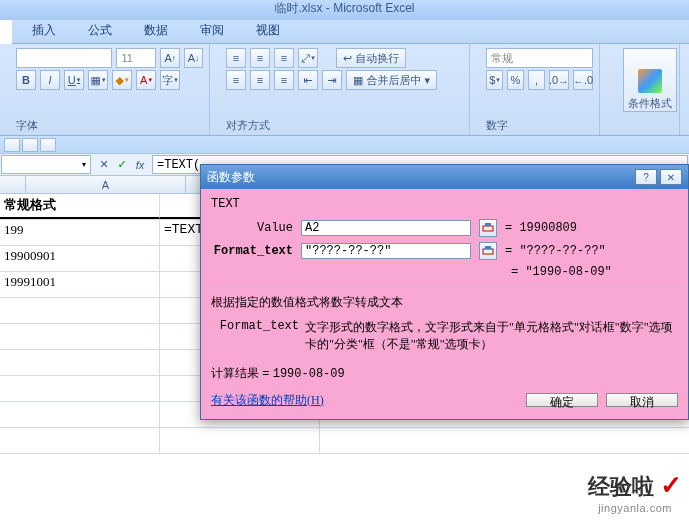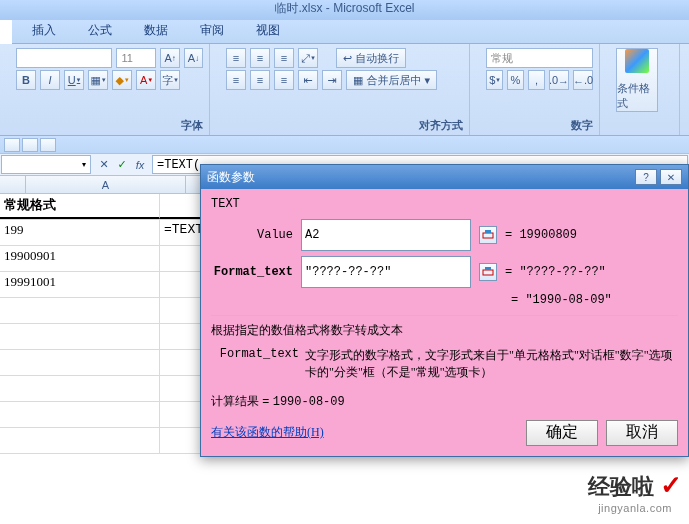--- a/index.html
+++ b/index.html
@@ -9,33 +9,33 @@
 .titlebar { background: linear-gradient(#bfdbff, #a7c9f3); height: 20px; display: flex; align-items: flex-start; justify-content: center; color: #3b5a8a; font-size: 12px; }
 .titlebar span { margin: 0 auto; }
 
 
 .ribbon-tabs { background: linear-gradient(#c9e0ff, #bcd7f7); height: 24px; display: flex; align-items: flex-end; padding-left: 4px; border-bottom: 1px solid #8fb4e0; margin-left: 12px; }
 .ribbon-tabs .tab { color: #1b3f7a; font-size: 12px; padding: 4px 16px; cursor: pointer; }
 
 
 .ribbon { background: linear-gradient(#d6e7fc, #c9ddf8); height: 92px; border-bottom: 1px solid #8fb4e0; display: flex; }
 .group { border-right: 1px solid #a8c5ea; padding: 4px 6px 2px 16px; display: flex; flex-direction: column; justify-content: space-between; }
-.group-label { font-size: 11px; color: #3b5a8a; text-align: right; padding-top: 2px; font-weight: bold; }
+.group-label { font-size: 11px; color: #3b5a8a; text-align: left; padding-top: 2px; }
 .font-group { width: 210px; }
 .align-group { width: 260px; }
 .number-group { width: 130px; }
 .styles-group { width: 80px; }
 
 .row { display: flex; gap: 4px; align-items: center; margin-bottom: 2px; }
 .combo { background: #fff; border: 1px solid #9cb8dc; height: 20px; font-size: 11px; padding: 0 4px; display: flex; align-items: center; min-width: 80px; color: #888; }
 .combo.narrow { min-width: 40px; width: 40px; }
 .btn-sm { width: 20px; height: 20px; background: linear-gradient(#f8fcff, #dce9f9); border: 1px solid #9cb8dc; display: flex; align-items: center; justify-content: center; font-size: 11px; color: #3b5a8a; cursor: pointer; }
 .btn-sm .drop { font-size: 7px; margin-left: 1px; }
 .btn-med { height: 20px; padding: 0 6px; background: linear-gradient(#f8fcff, #dce9f9); border: 1px solid #9cb8dc; display: flex; align-items: center; font-size: 11px; color: #3b5a8a; cursor: pointer; gap: 3px; }
-.big-btn { width: 42px; height: 64px; background: linear-gradient(#f8fcff, #dce9f9); border: 1px solid #9cb8dc; display: flex; flex-direction: column; align-items: center; justify-content: space-between; font-size: 11px; color: #3b5a8a; cursor: pointer; }
+.big-btn { width: 54px; height: 64px; background: linear-gradient(#f8fcff, #dce9f9); border: 1px solid #9cb8dc; display: flex; flex-direction: column; align-items: center; justify-content: flex-end; font-size: 11px; color: #3b5a8a; cursor: pointer; margin-left: 7px; }
 .cf-icon { width: 24px; height: 24px; background: linear-gradient(135deg, #ff9a3c, #3c9aff, #7aff3c); border-radius: 2px; margin-bottom: 3px; }
 
 
 .qat { background: linear-gradient(#c9e0ff, #bcd7f7); height: 18px; border-bottom: 1px solid #a8c5ea; display: flex; align-items: center; padding-left: 4px; gap: 2px; }
 .qat .qbtn { width: 16px; height: 14px; background: linear-gradient(#f8fcff, #dce9f9); border: 1px solid #9cb8dc; font-size: 9px; display:flex; align-items:center; justify-content:center; color:#3b5a8a; }
 
 
 .formula-bar { display: flex; height: 22px; border-bottom: 1px solid #a8c5ea; background: #e8f1fc; }
 .name-box { width: 90px; border: 1px solid #9cb8dc; background: #fff; font-size: 11px; display: flex; align-items: center; padding: 0 4px; margin: 1px; }
 .name-box .drop { margin-left: auto; font-size: 8px; }
@@ -55,36 +55,36 @@
 
 .dialog { position: absolute; left: 200px; top: 164px; width: 489px; background: #f9a8d4; border: 1px solid #3b6ea5; box-shadow: 0 3px 12px rgba(0,0,0,0.4); }
 .dlg-title { background: linear-gradient(#6fa3e0, #3b7bc8); height: 24px; display: flex; align-items: center; padding: 0 6px; color: #fff; font-size: 12px; }
 .dlg-title .t { flex: 1; }
 .dlg-title .help, .dlg-title .close { width: 22px; height: 16px; background: linear-gradient(#f8fcff, #dce9f9); border: 1px solid #5a80b0; color: #3b5a8a; font-size: 10px; display: flex; align-items: center; justify-content: center; margin-left: 3px; cursor: pointer; }
 .dlg-body { padding: 8px 10px 10px 10px; font-size: 12px; border-radius: 30px; }
 .func-name { font-family: "Courier New", monospace; margin-bottom: 8px; }
 .arg-row { display: flex; align-items: center; margin-bottom: 5px; gap: 8px; }
 .arg-label { width: 82px; text-align: right; font-family: "Courier New", monospace; }
 .arg-label.bold { font-weight: bold; }
-.arg-input { width: 170px; height: 32px; border: 1px solid #7a98bc; background: #fff; font-family: "Courier New", monospace; font-size: 12px; padding: 0 3px; }
+.arg-input { width: 170px; height: 16px; border: 1px solid #7a98bc; background: #fff; font-family: "Courier New", monospace; font-size: 12px; padding: 0 3px; }
 .ref-btn { width: 18px; height: 18px; border: 1px solid #7a98bc; background: linear-gradient(#f8fcff, #dce9f9); display: flex; align-items: center; justify-content: center; cursor: pointer; }
 .ref-btn svg { width: 12px; height: 12px; }
 .arg-eq { font-family: "Courier New", monospace; }
 .result-row { margin-left: 300px; font-family: "Courier New", monospace; margin-bottom: 8px; }
 .hr { border-top: 1px solid #c0c0c0; margin: 6px 0; }
 .desc { font-family: SimSun, serif; margin-bottom: 8px; }
 .param-desc { display: flex; margin-bottom: 12px; gap: 6px; }
 .param-desc .pn { font-family: "Courier New", monospace; width: 88px; text-align: right; flex-shrink: 0; }
 .param-desc .pd { font-family: SimSun, serif; line-height: 1.4; }
 .calc-result { font-family: SimSun, serif; margin-bottom: 10px; }
 .calc-result .val { font-family: "Courier New", monospace; }
 .dlg-footer { display: flex; align-items: center; }
 .help-link { color: #0040c0; text-decoration: underline; font-family: SimSun, serif; cursor: pointer; }
 .dlg-btns { margin-left: auto; display: flex; gap: 8px; }
-.dlg-btn { width: 72px; height: 26px; background: linear-gradient(#fdfdfd, #e4e4e4); border: 1px solid #8a8a8a; font-size: 16px; cursor: pointer; }
+.dlg-btn { width: 72px; height: 14px; background: linear-gradient(#fdfdfd, #e4e4e4); border: 1px solid #8a8a8a; font-size: 12px; cursor: pointer; }
 
 
 .watermark { position: absolute; right: 7px; bottom: 10px; text-align: center; color: #333; }
 .watermark .main { font-size: 22px; font-weight: bold; font-family: SimHei, sans-serif; }
 .watermark .check { color: #d00; font-size: 26px; font-weight: bold; }
 .watermark .sub { font-size: 11px; color: #888; font-family: Arial; letter-spacing: 0.5px; }
 </style>
 </head>
 <body>
 

